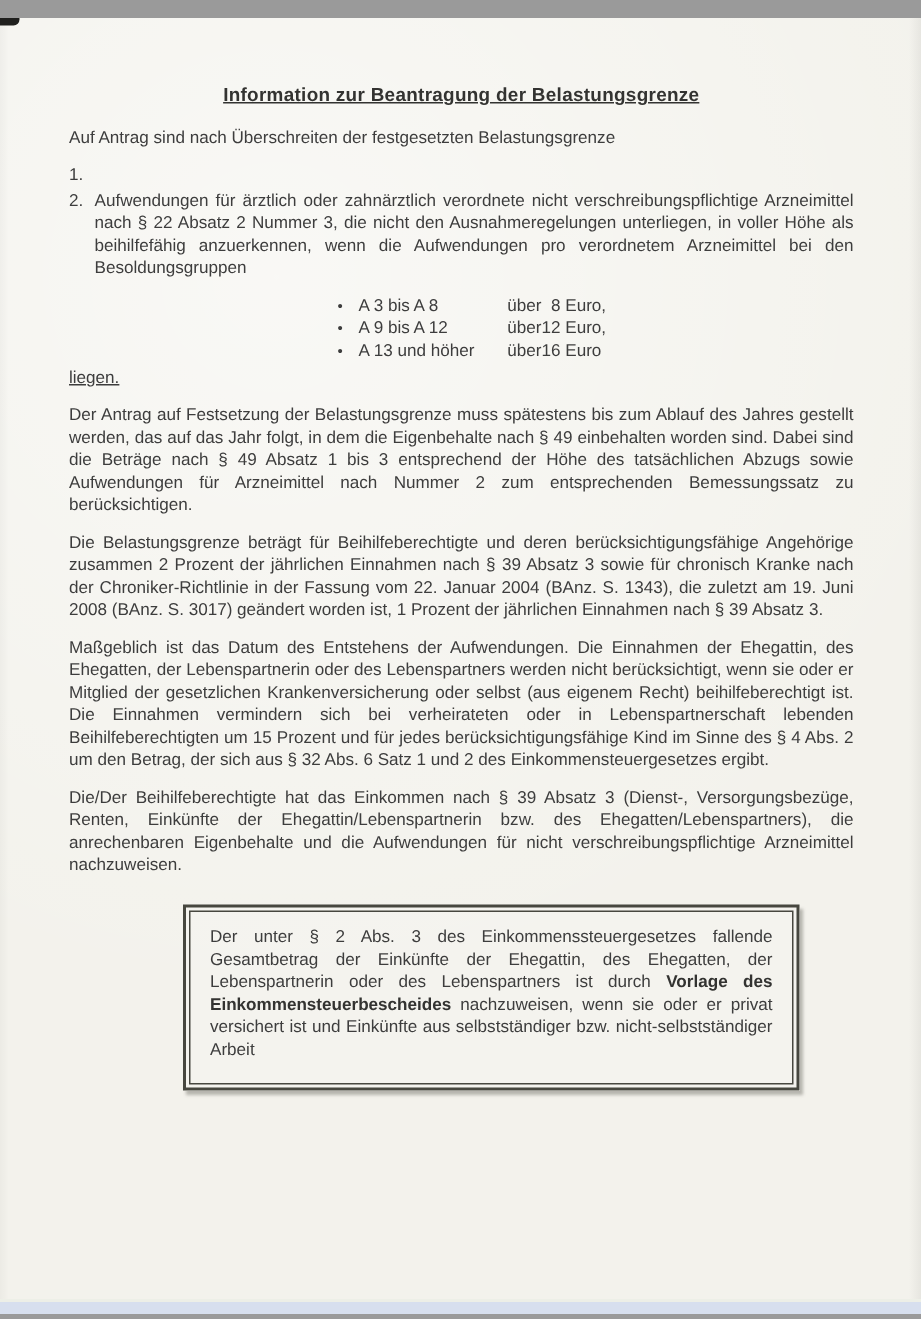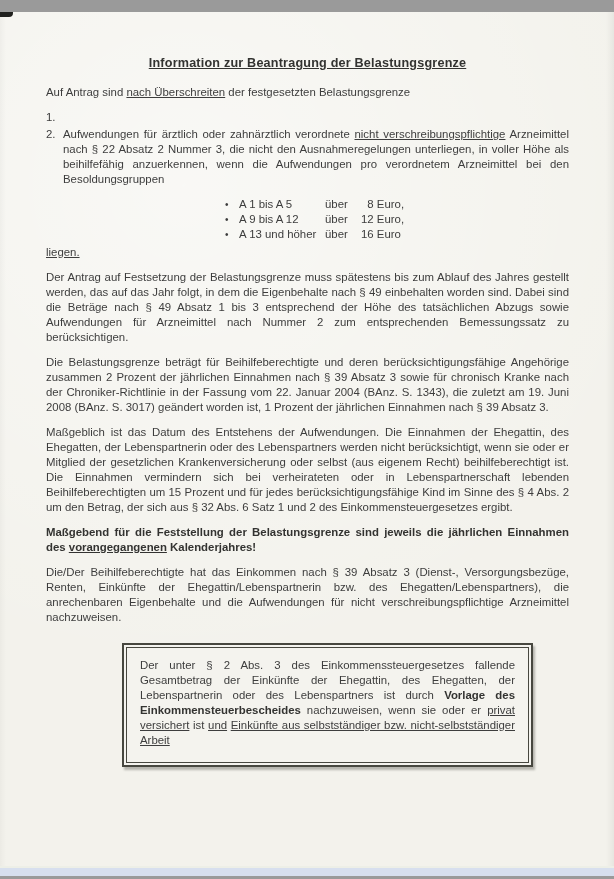--- a/index.html
+++ b/index.html
@@ -23,26 +23,26 @@
     text-align:center;font-weight:bold;font-size:12.6px;letter-spacing:.2px;
     text-decoration:underline;color:#333331;margin:0 0 15px 0;
   }
   p.paragraph, .ntext, .box p{
     font-size:11.4px;line-height:15px;text-align:justify;margin:0 0 10px 0;color:var(--ink,#3d3d3d);
   }
   .numbered{display:flex;margin:0 0 2px 0;}
   .num{flex:none;width:17px;font-size:11.4px;line-height:15px;}
   .ntext{flex:1;margin:0 0 8px 0;}
   .b{font-weight:bold;color:#333331;}
-  .u{text-decoration:underline;}
+  .u{}
   .bullets{margin:1px 0 3px 179px;}
   .bullet-row{display:flex;align-items:baseline;font-size:11.4px;line-height:14px;}
   .dot{width:14px;font-size:10px;}
   .bl-label{width:86px;}
-  .bl-mid{width:36px;}
+  .bl-mid{width:36px;text-align:right;}
   .bl-amount{white-space:pre;}
   p.cont{margin-top:2px;text-decoration:underline;}
   .box{
     margin:18px 0 0 76px;width:403px;
     border:2px solid #47473f;padding:2px;
     box-shadow:2px 3px 2px rgba(70,70,60,0.35);
     background:rgba(255,255,255,0.12);
   }
   .box-inner{border:1px solid #47473f;padding:10px 13px 3px 13px;}
   .box p{margin:0 0 11px 0;}
@@ -59,42 +59,41 @@
         <div class="numbered">
           <span class="num">1.</span>
         </div>
         <div class="numbered">
           <span class="num">2.</span>
           <span class="ntext"><span>Aufwendungen für ärztlich oder zahnärztlich verordnete </span><span class="u">nicht verschreibungspflichtige</span><span> Arzneimittel nach § 22 Absatz 2 Nummer 3, die nicht den Ausnahmeregelungen unterliegen, in voller Höhe als beihilfefähig anzuerkennen, wenn die Aufwendungen pro verordnetem Arzneimittel bei den Besoldungsgruppen</span></span>
         </div>
         <div class="bullets">
           <div class="bullet-row">
             <span class="dot">•</span>
-            <span class="bl-label">A 1 bis A 5</span>
+            <span class="bl-label">A 3 bis A 8</span>
             <span class="bl-mid">über</span>
             <span class="bl-amount">  8 Euro,</span>
           </div>
           <div class="bullet-row">
             <span class="dot">•</span>
             <span class="bl-label">A 9 bis A 12</span>
             <span class="bl-mid">über</span>
             <span class="bl-amount">12 Euro,</span>
           </div>
           <div class="bullet-row">
             <span class="dot">•</span>
             <span class="bl-label">A 13 und höher</span>
             <span class="bl-mid">über</span>
             <span class="bl-amount">16 Euro</span>
           </div>
         </div>
         <p class="paragraph cont"><span>liegen.</span></p>
         <p class="paragraph"><span>Der Antrag auf Festsetzung der Belastungsgrenze muss spätestens bis zum Ablauf des Jahres gestellt werden, das auf das Jahr folgt, in dem die Eigenbehalte nach § 49 einbehalten worden sind. Dabei sind die Beträge nach § 49 Absatz 1 bis 3 entsprechend der Höhe des tatsächlichen Abzugs sowie Aufwendungen für Arzneimittel nach Nummer 2 zum entsprechenden Bemessungssatz zu berücksichtigen.</span></p>
         <p class="paragraph"><span>Die Belastungsgrenze beträgt für Beihilfeberechtigte und deren berücksichtigungsfähige Angehörige zusammen 2 Prozent der jährlichen Einnahmen nach § 39 Absatz 3 sowie für chronisch Kranke nach der Chroniker-Richtlinie in der Fassung vom 22. Januar 2004 (BAnz. S. 1343), die zuletzt am 19. Juni 2008 (BAnz. S. 3017) geändert worden ist, 1 Prozent der jährlichen Einnahmen nach § 39 Absatz 3.</span></p>
         <p class="paragraph"><span>Maßgeblich ist das Datum des Entstehens der Aufwendungen. Die Einnahmen der Ehegattin, des Ehegatten, der Lebenspartnerin oder des Lebenspartners werden nicht berücksichtigt, wenn sie oder er Mitglied der gesetzlichen Krankenversicherung oder selbst (aus eigenem Recht) beihilfeberechtigt ist. Die Einnahmen vermindern sich bei verheirateten oder in Lebenspartnerschaft lebenden Beihilfeberechtigten um 15 Prozent und für jedes berücksichtigungsfähige Kind im Sinne des § 4 Abs. 2 um den Betrag, der sich aus § 32 Abs. 6 Satz 1 und 2 des Einkommensteuergesetzes ergibt.</span></p>
-        <p class="paragraph"><span class="b">Maßgebend für die Feststellung der Belastungsgrenze sind jeweils die jährlichen Einnahmen des </span><span class="b u">vorangegangenen</span><span class="b"> Kalenderjahres!</span></p>
         <p class="paragraph"><span>Die/Der Beihilfeberechtigte hat das Einkommen nach § 39 Absatz 3 (Dienst-, Versorgungsbezüge, Renten, Einkünfte der Ehegattin/Lebenspartnerin bzw. des Ehegatten/Lebenspartners), die anrechenbaren Eigenbehalte und die Aufwendungen für nicht verschreibungspflichtige Arzneimittel nachzuweisen.</span></p>
         <div class="box">
           <div class="box-inner">
             <p class="paragraph"><span>Der unter § 2 Abs. 3 des Einkommenssteuergesetzes fallende Gesamtbetrag der Einkünfte der Ehegattin, des Ehegatten, der Lebenspartnerin oder des Lebenspartners ist durch </span><span class="b">Vorlage des Einkommensteuerbescheides</span><span> nachzuweisen, wenn sie oder er </span><span class="u">privat versichert</span><span> ist </span><span class="u">und</span><span> </span><span class="u">Einkünfte aus selbstständiger bzw. nicht-selbstständiger Arbeit</span></p>
           </div>
         </div>
       </div>
   </div>
   <div class="bottom-strip"></div>
 </div>

